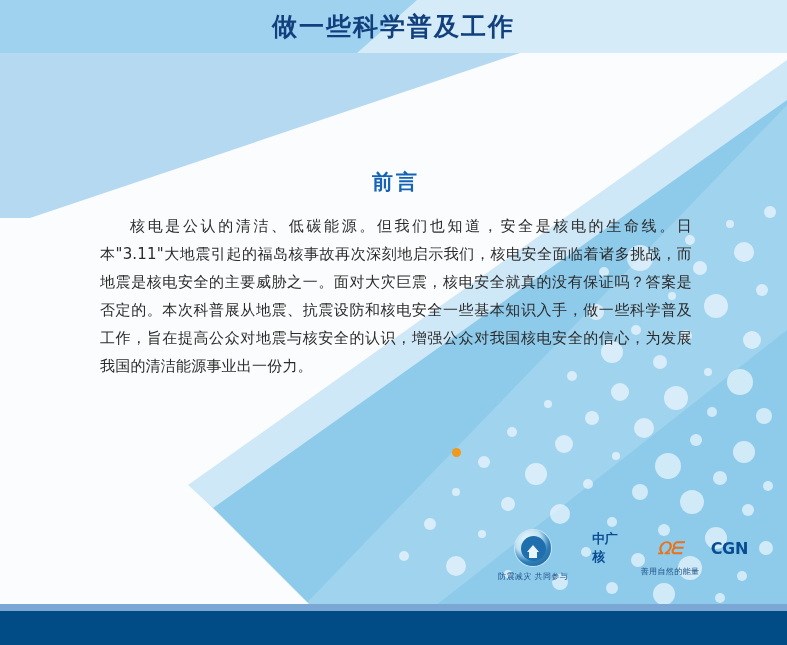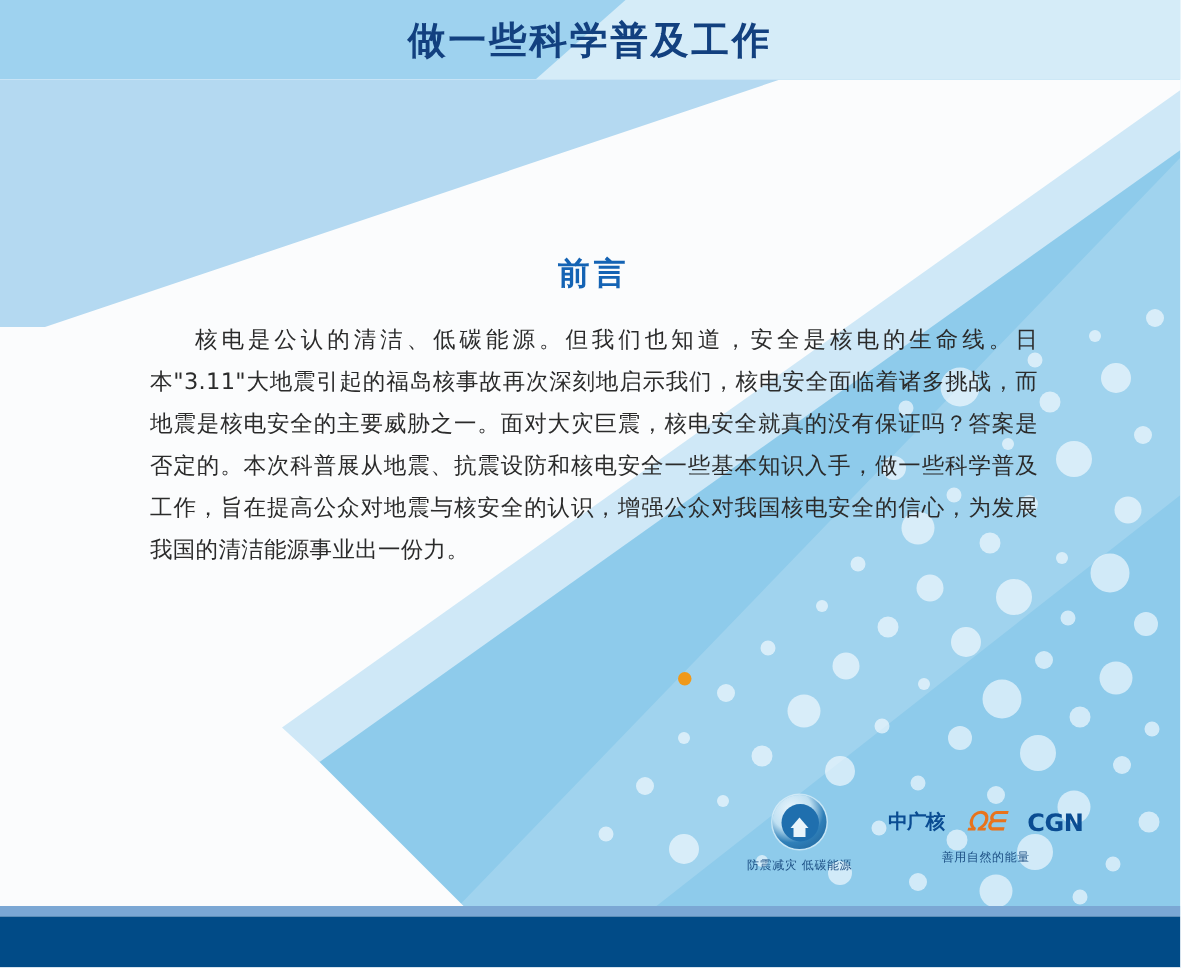--- a/index.html
+++ b/index.html
@@ -185,21 +185,21 @@
     font-size: 8px;
     color: #1c4f84;
     white-space: nowrap;
     letter-spacing: .4px;
   }
   
   #cgn-logo-mark {
     height: 36px;
     display: flex;
     align-items: center;
-    gap: 1px;
+    gap: 14px;
   }
   #cgn-cn {
     color: #0a4c92;
     font-size: 13px;
     font-weight: bold;
     letter-spacing: -.5px;
   }
   #cgn-swirl {
     color: #e8731d;
     font-size: 17px;
@@ -326,21 +326,21 @@
   </div>
 
   <div id="logos">
 
     <div class="logo-block">
       <div id="cea-logo-mark">
         <div class="inner">
           <div class="house"></div>
         </div>
       </div>
-      <div class="logo-caption">防震减灾 低碳能源</div>
+      <div class="logo-caption">防震减灾 共同参与</div>
     </div>
 
     <div class="logo-block">
       <div id="cgn-logo-mark">
         <span id="cgn-cn">中广核</span>
         <span id="cgn-swirl">ᘯᗴ</span>
         <span id="cgn-en">CGN</span>
       </div>
       <div id="cgn-caption">善用自然的能量</div>
     </div>

